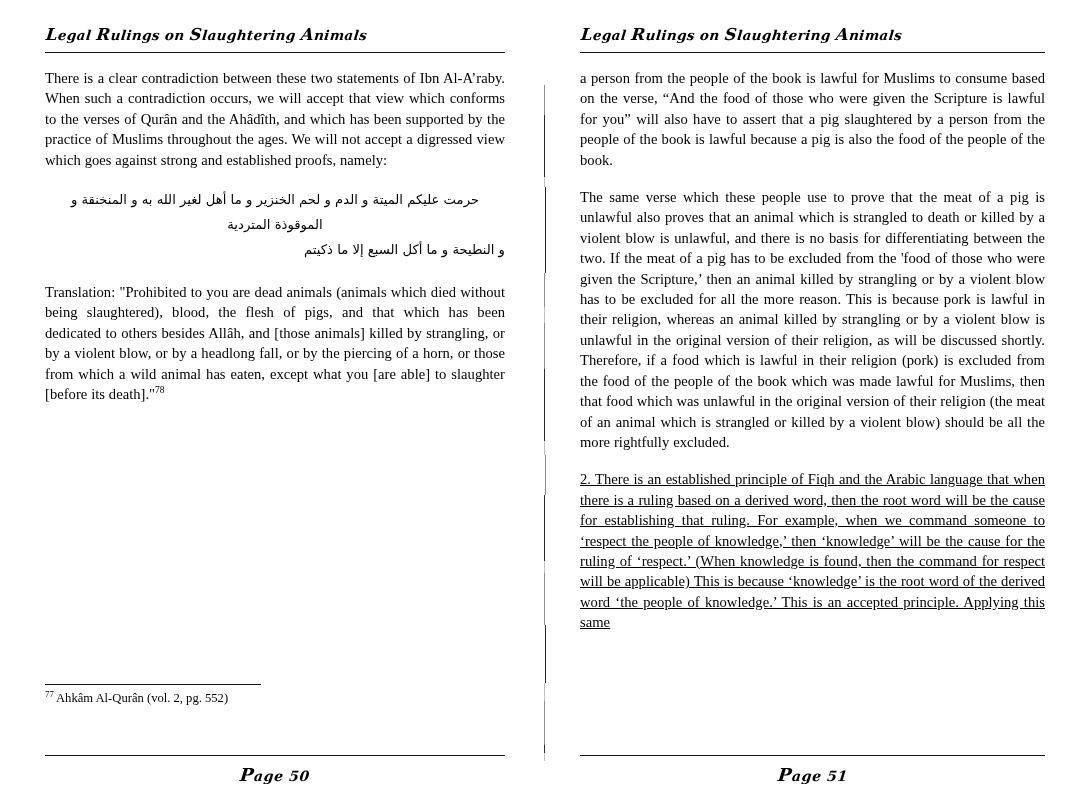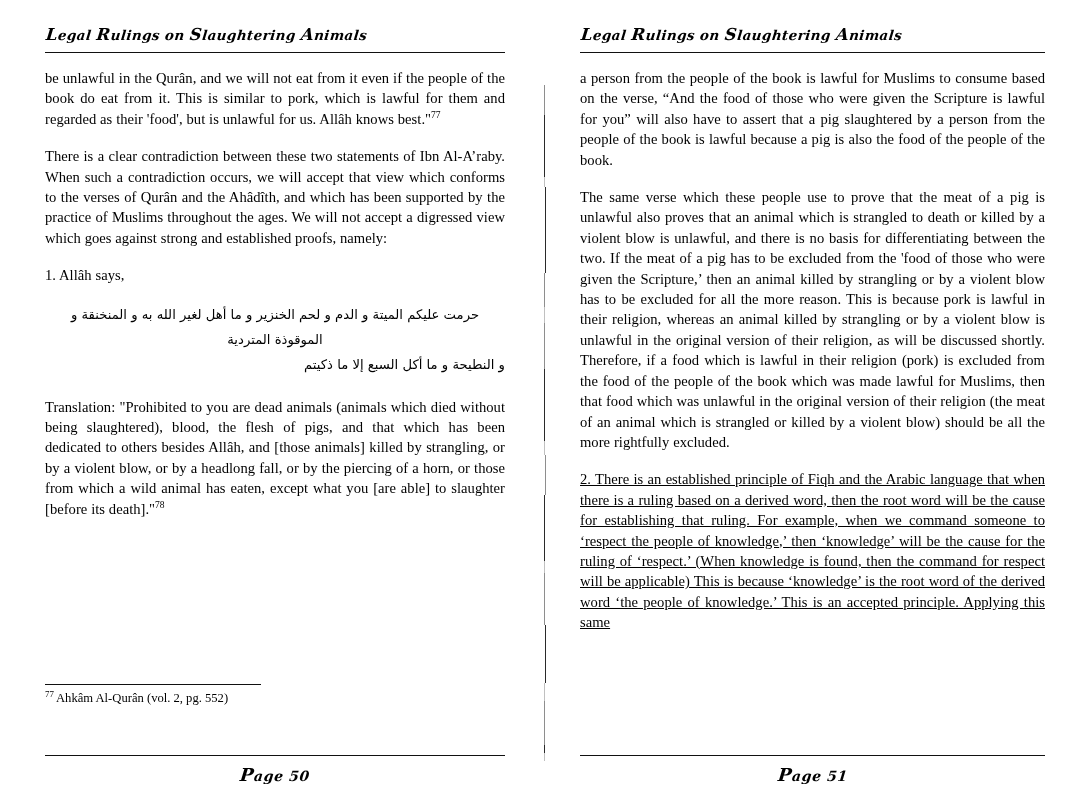--- a/index.html
+++ b/index.html
@@ -177,25 +177,23 @@
 
   <div class="page page-left">
     <div class="page-inner">
 
       <div class="run-head">
         <span class="run-head-text"><span class="cap">L</span>egal <span class="cap">R</span>ulings on <span class="cap">S</span>laughtering <span class="cap">A</span>nimals</span>
       </div>
 
       <div class="col">
 
-        <p class="para"><span>be unlawful in the Qurân, and we will not eat from it even if the people of the book do eat from it. This is similar to pork, which is lawful for them and regarded as their 'food', but is unlawful for us. Allâh knows best."</span><sup class="fn">77</sup></p>
 
         <p class="para">There is a clear contradiction between these two statements of Ibn Al-A’raby. When such a contradiction occurs, we will accept that view which conforms to the verses of Qurân and the Ahâdîth, and which has been supported by the practice of Muslims throughout the ages. We will not accept a digressed view which goes against strong and established proofs, namely:</p>
 
-        <p class="para tight">1. Allâh says,</p>
 
         <div class="arabic">
           <span class="line1">حرمت عليكم الميتة و الدم و لحم الخنزير و ما أهل لغير الله به و المنخنقة و الموقوذة المتردية</span>
           <span class="line2">و النطيحة و ما أكل السبع إلا ما ذكيتم</span>
         </div>
 
         <p class="para"><span>Translation: "Prohibited to you are dead animals (animals which died without being slaughtered), blood, the flesh of pigs, and that which has been dedicated to others besides Allâh, and [those animals] killed by strangling, or by a violent blow, or by a headlong fall, or by the piercing of a horn, or those from which a wild animal has eaten, except what you [are able] to slaughter [before its death]."</span><sup class="fn">78</sup></p>
 
 
       </div>

